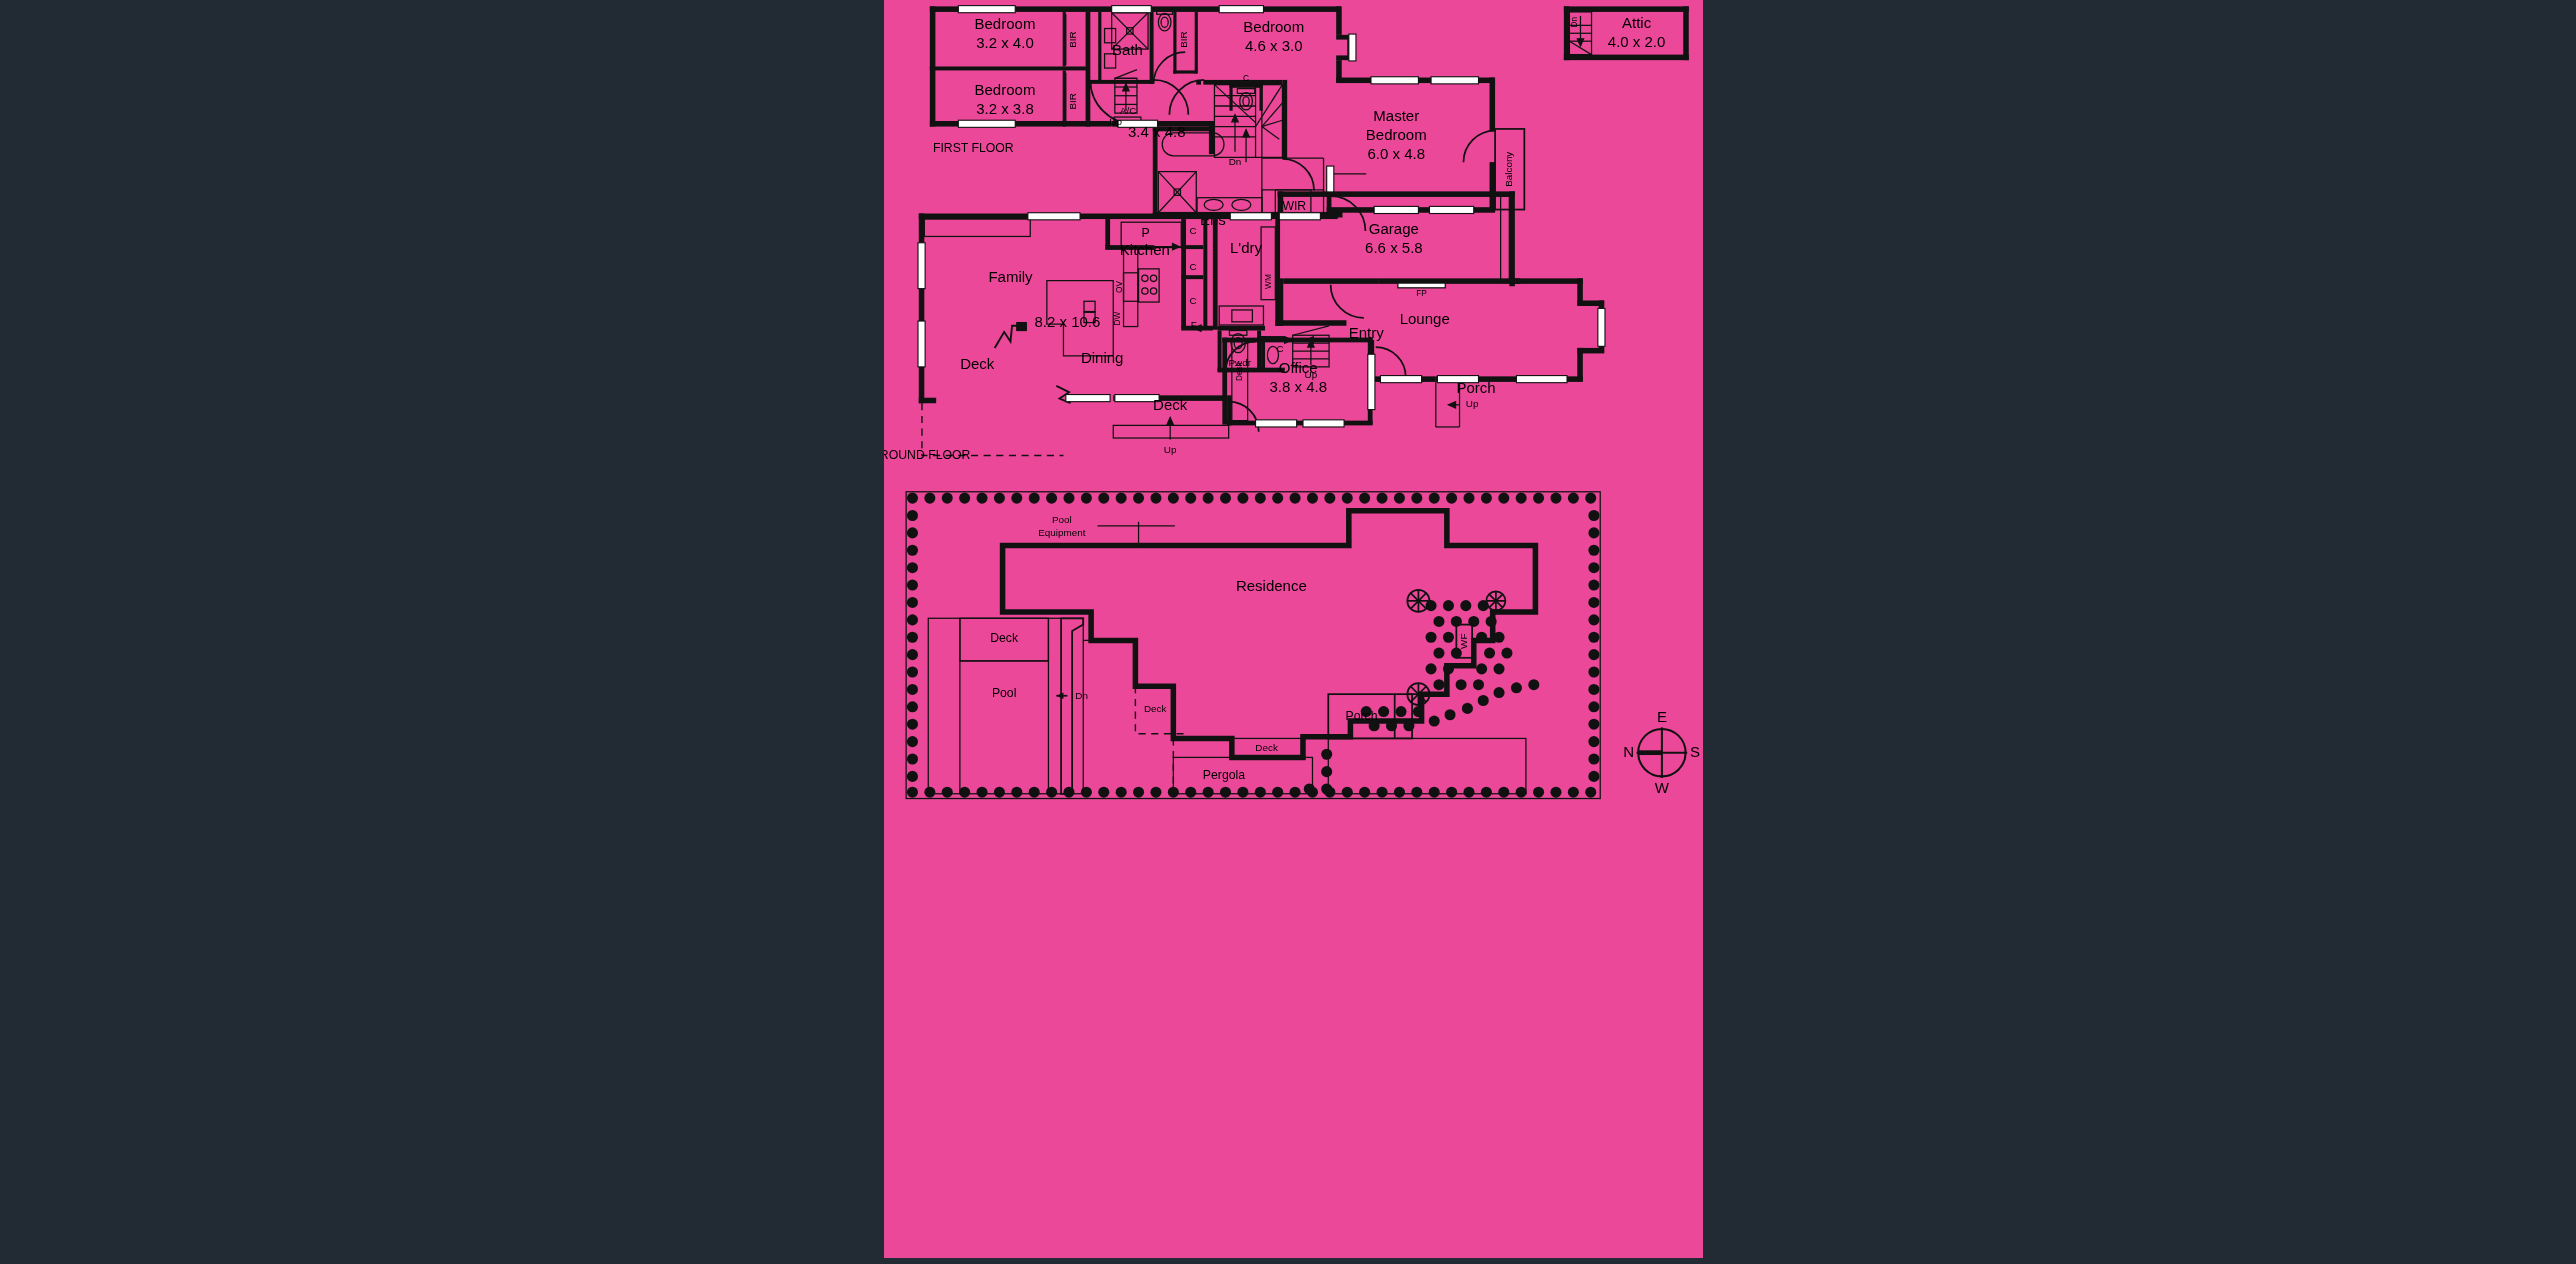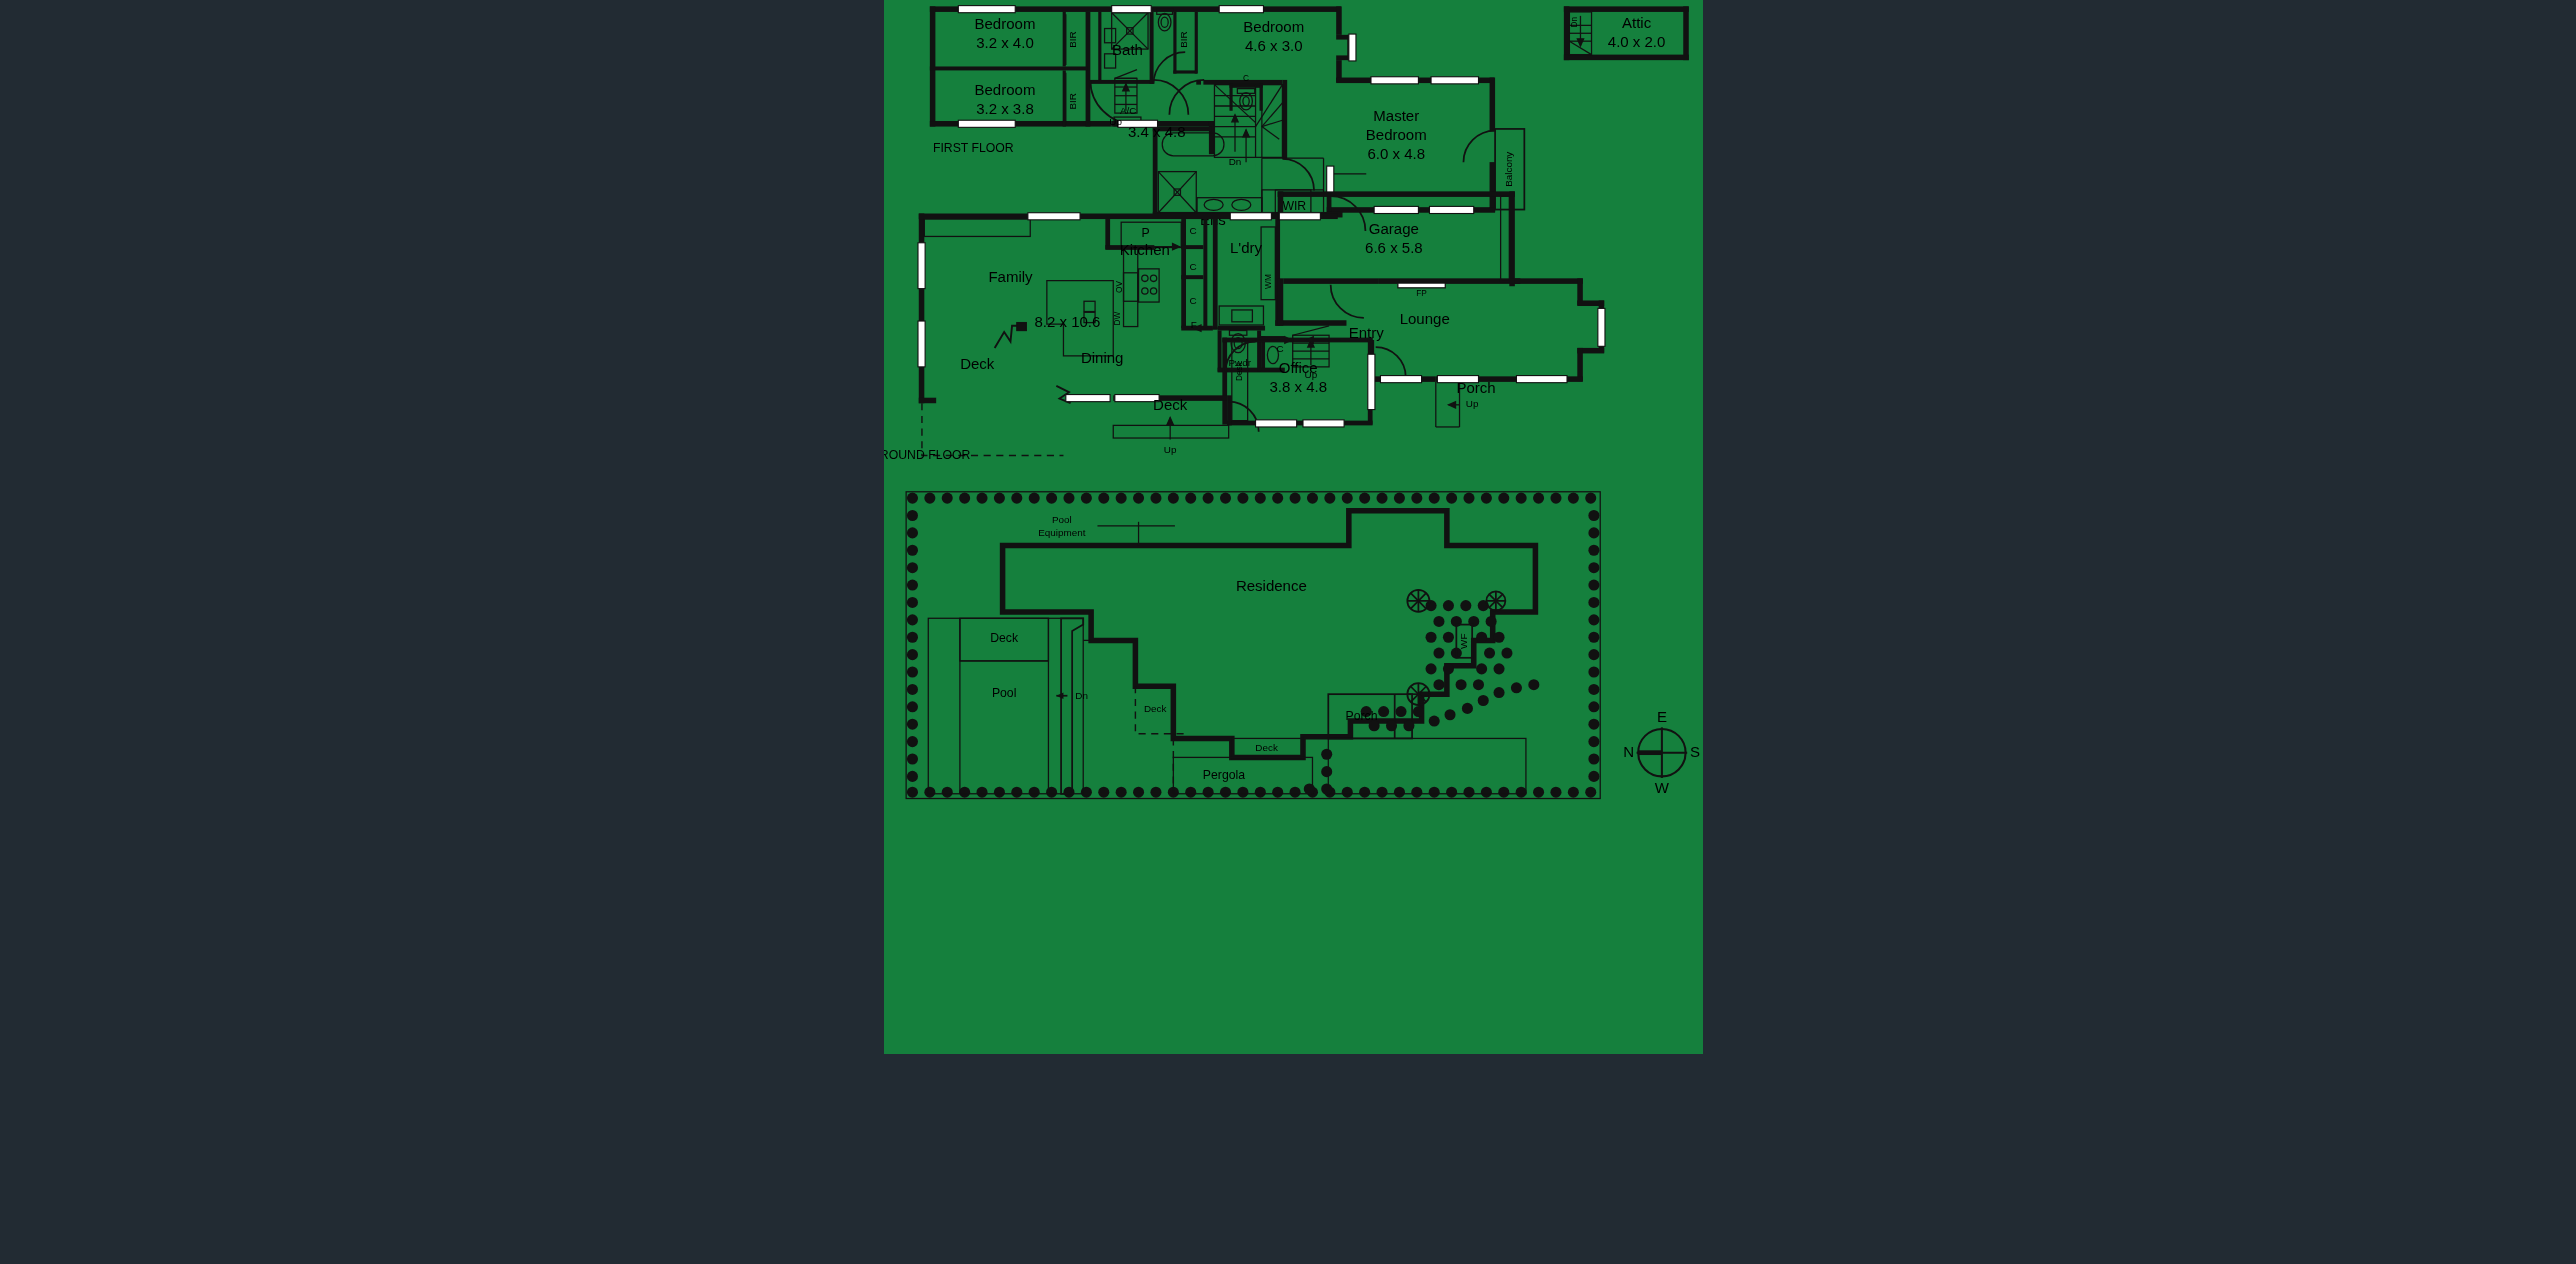--- a/index.html
+++ b/index.html
@@ -1,17 +1,17 @@
 <!DOCTYPE html>
 <html style="font-size:12.6px"><head>
 <meta charset="utf-8">
 <style>
   html,body{margin:0;padding:0;background:#222b33;}
   body{width:2576px;height:1265px;font-family:"Liberation Sans",sans-serif;overflow:hidden;}
-  #page{position:absolute;left:884px;top:0;width:819px;height:1054px;background:#15803d;}
+  #page{position:absolute;left:884px;top:0;width:819px;height:1258px;background:#ec4899;}
   #plan{display:block;width:819px;height:1265px;}
   .lbl{font-family:"Liberation Sans",sans-serif;fill:#000;text-anchor:middle;dominant-baseline:middle;}
   .t20{font-size:19px;}
   .t16{font-size:15.5px;}
   .t13{font-size:12.5px;}
   .t11{font-size:10.5px;}
   .wall{fill:#111111;}
   .thin{fill:none;stroke:#111111;stroke-width:1.6;}
   .thin2{fill:none;stroke:#111111;stroke-width:2.2;}
   .win{fill:#ffffff;stroke:#111111;stroke-width:1.4;}

